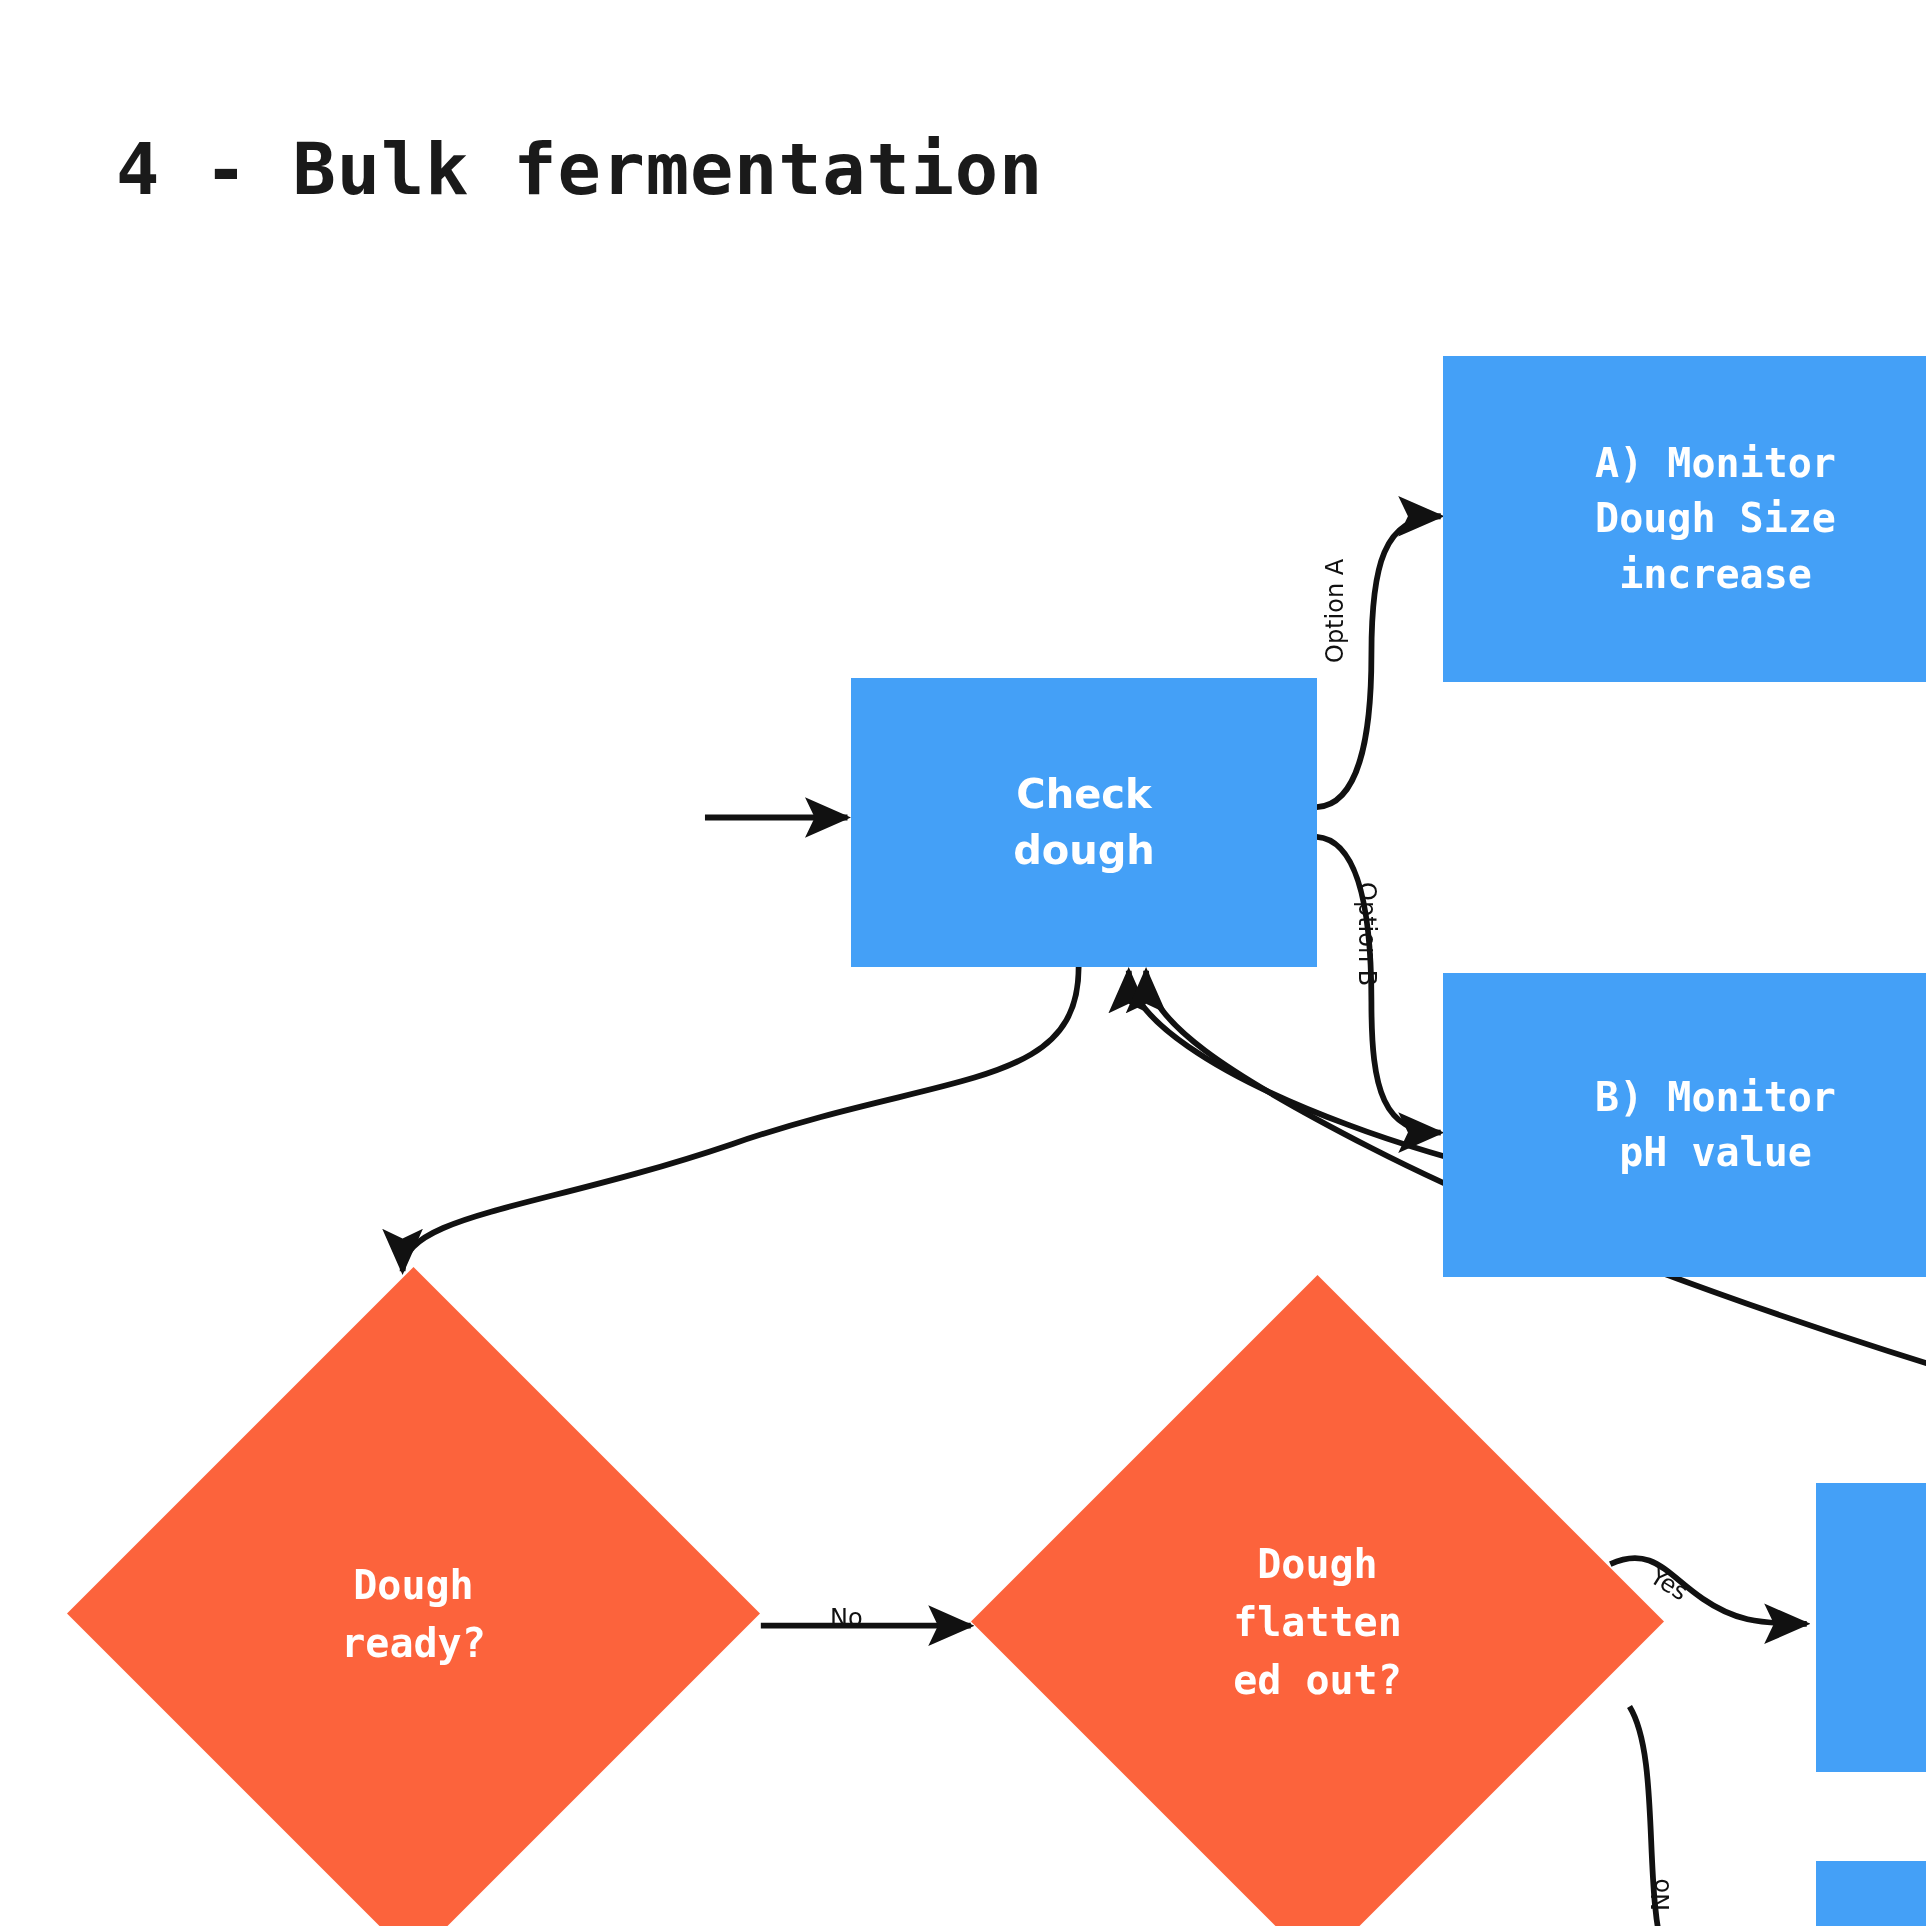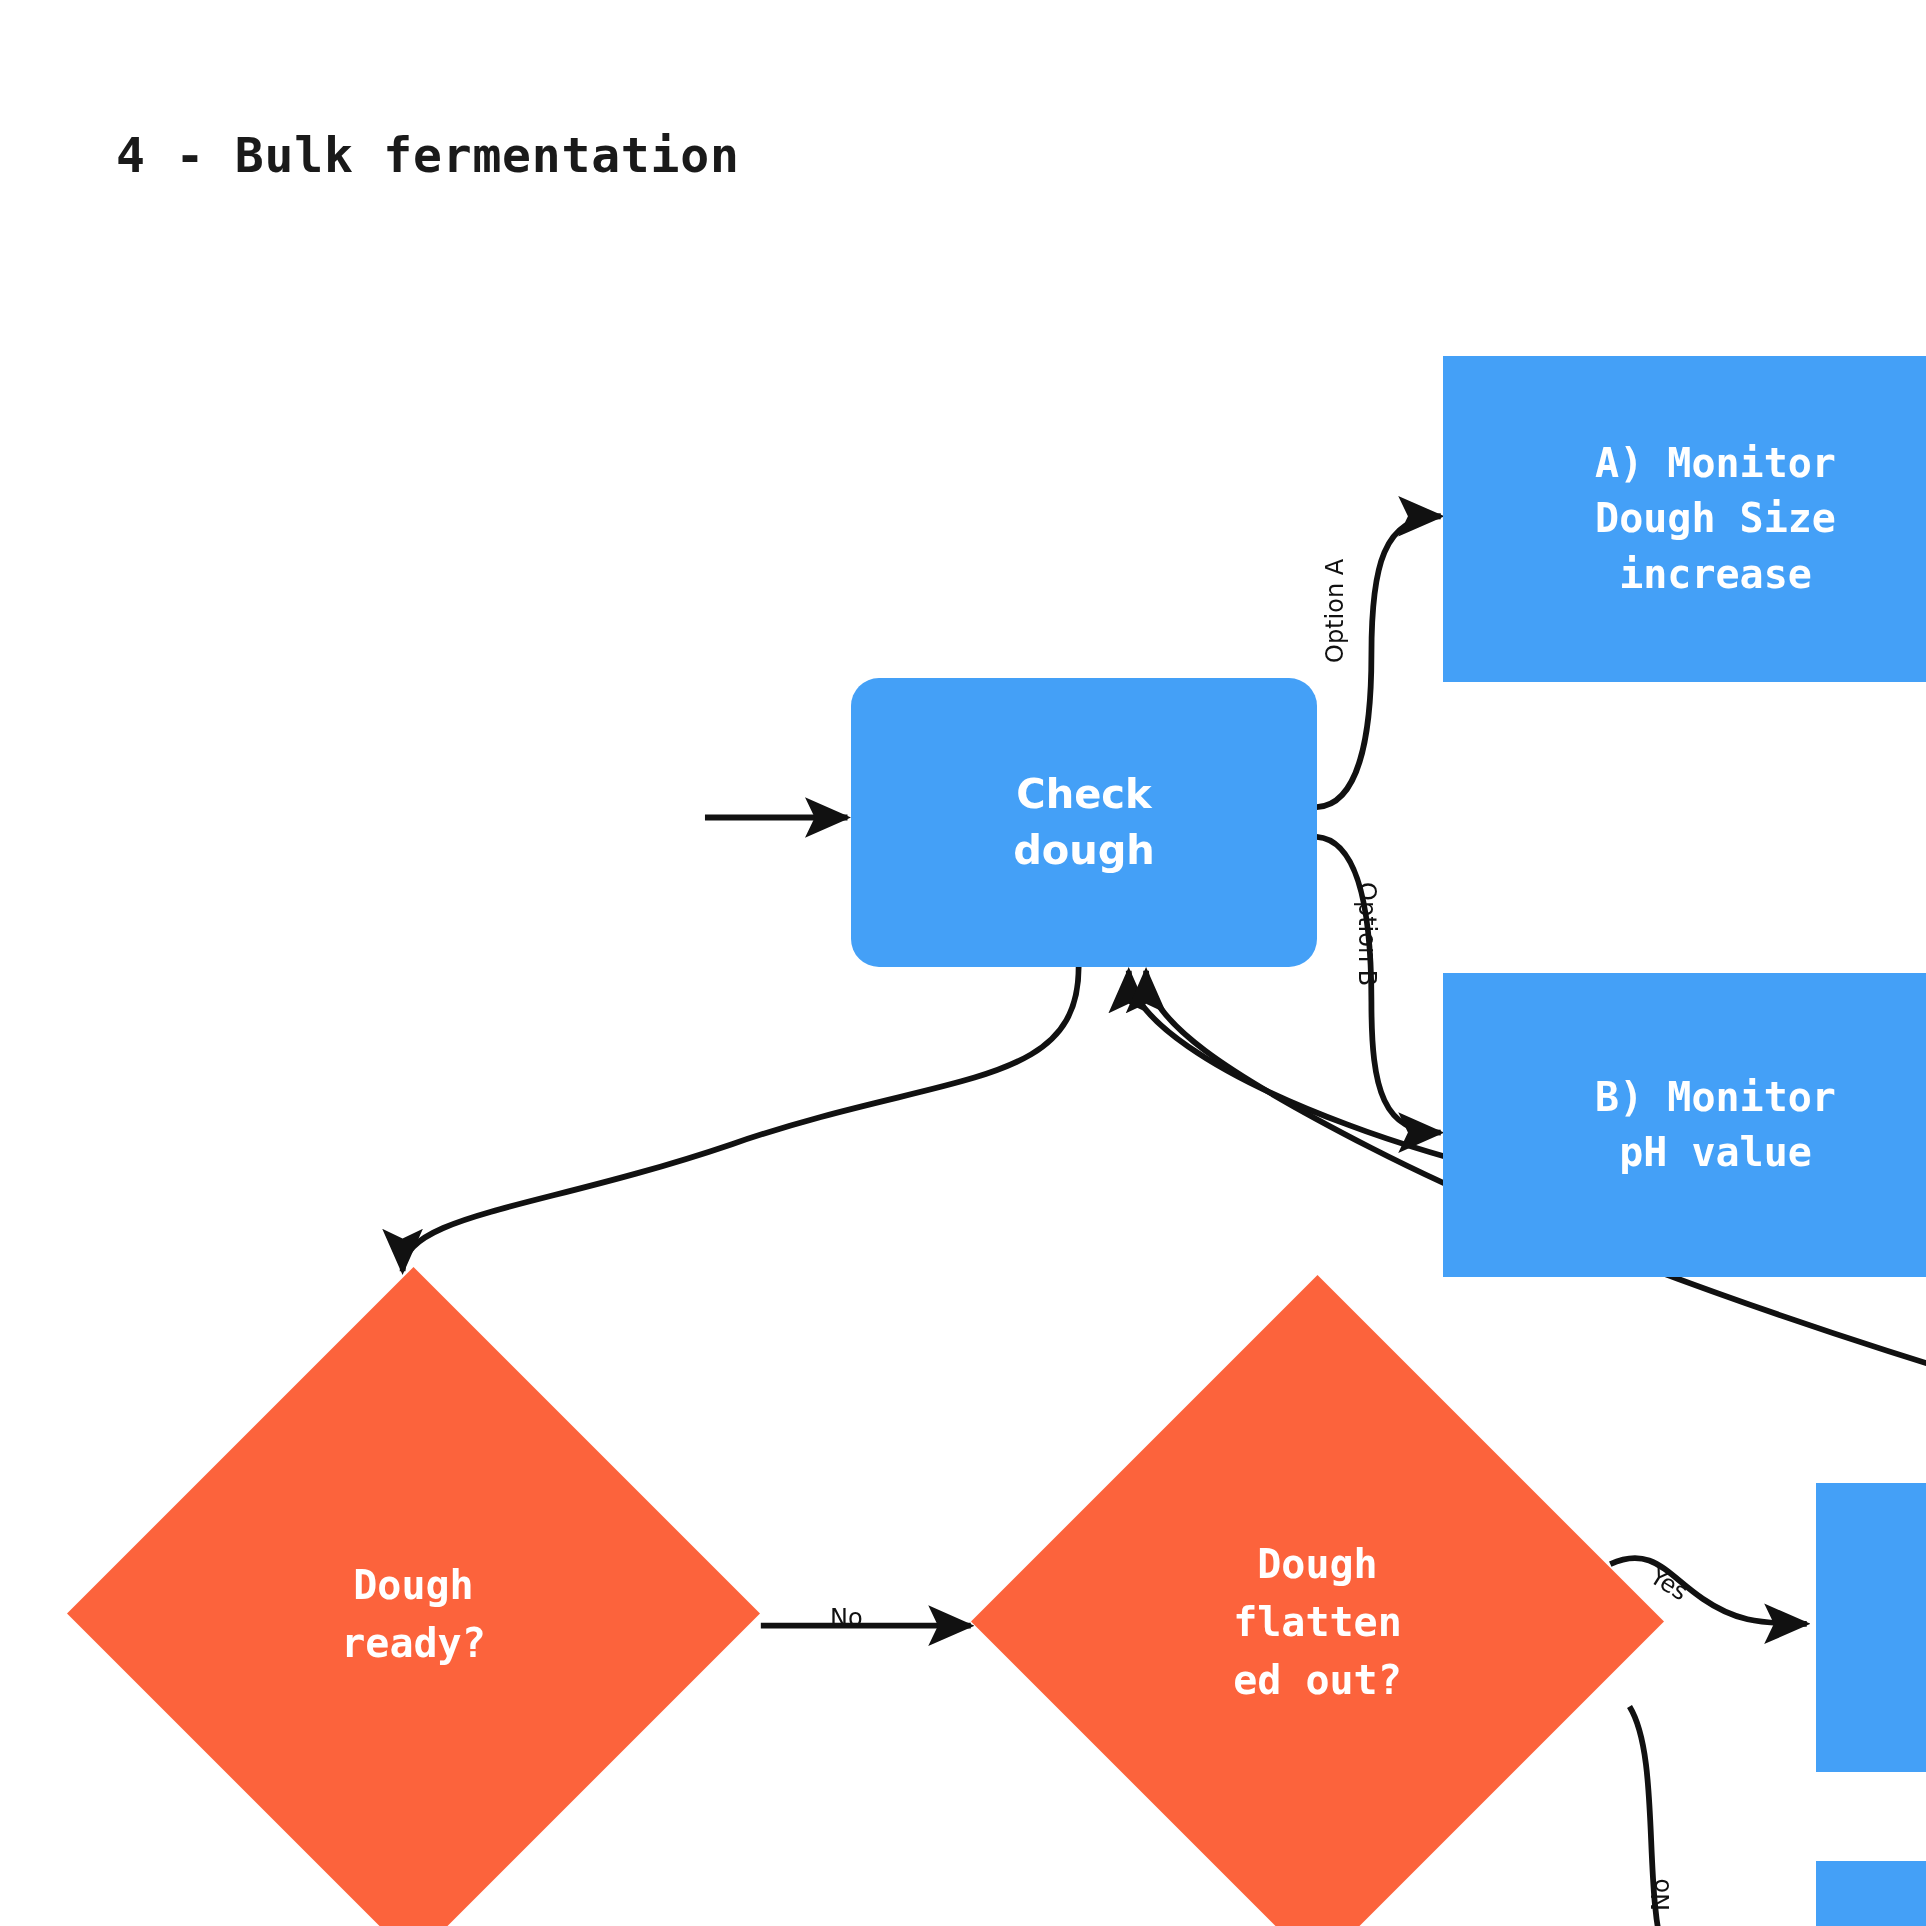--- a/index.html
+++ b/index.html
@@ -5,21 +5,21 @@
   html,body{margin:0;padding:0;background:#ffffff;}
   body{width:2848px;height:2553px;position:relative;overflow:hidden;
        font-family:"DejaVu Sans Mono",monospace;}
 
   #canvas{position:absolute;left:0;top:0;width:2848px;height:2553px;}
 
   
   .title{
     position:absolute;left:116px;top:127px;
     font-family:"DejaVu Sans Mono","Liberation Mono",monospace;
-    font-weight:700;font-size:48px;letter-spacing:0.8px;color:#1a1a1a;
+    font-weight:700;font-size:72px;letter-spacing:0.8px;color:#1a1a1a;
     white-space:pre;
   }
 
   
   .node{
     position:absolute;display:flex;align-items:center;justify-content:center;
     text-align:center;color:#ffffff;box-sizing:border-box;
   }
   .proc{
     background:#44A0F7;
@@ -92,21 +92,21 @@
       <path d="M4230,4430 C4310,4560 4265,4900 4320,5080 C4370,5235 4530,5295 4690,5295"></path>
       
       <path d="M6005,4215 C6220,4215 6310,4060 6290,3870 C6260,3560 5800,3390 5200,3290 C4600,3190 3950,3090 3500,2920 C3150,2790 2930,2640 2930,2520"></path>
       
       <path d="M6060,5295 C6330,5295 6470,5050 6460,4700 C6445,4230 5900,3810 5200,3600 C4520,3395 3950,3180 3560,2980 C3190,2790 2975,2650 2975,2520"></path>
     </g>
   </svg>
 
 
   <div class="node proc" style="left:851px;top:678px;width:466px;height:289px;font-size:40px;
-              font-family:'DejaVu Sans','Liberation Sans',sans-serif;border-radius:28px;">Check
+              font-family:'DejaVu Sans','Liberation Sans',sans-serif;">Check
 dough</div>
 
   <div class="node proc" style="left:1443px;top:356px;width:545px;height:326px;font-size:40px;">A) Monitor
 Dough Size
 increase</div>
 
   <div class="node proc" style="left:1443px;top:973px;width:545px;height:304px;font-size:40px;">B) Monitor
 pH value</div>
 
   <div class="diamond" style="left:67px;top:1267px;width:693px;height:693px;">

